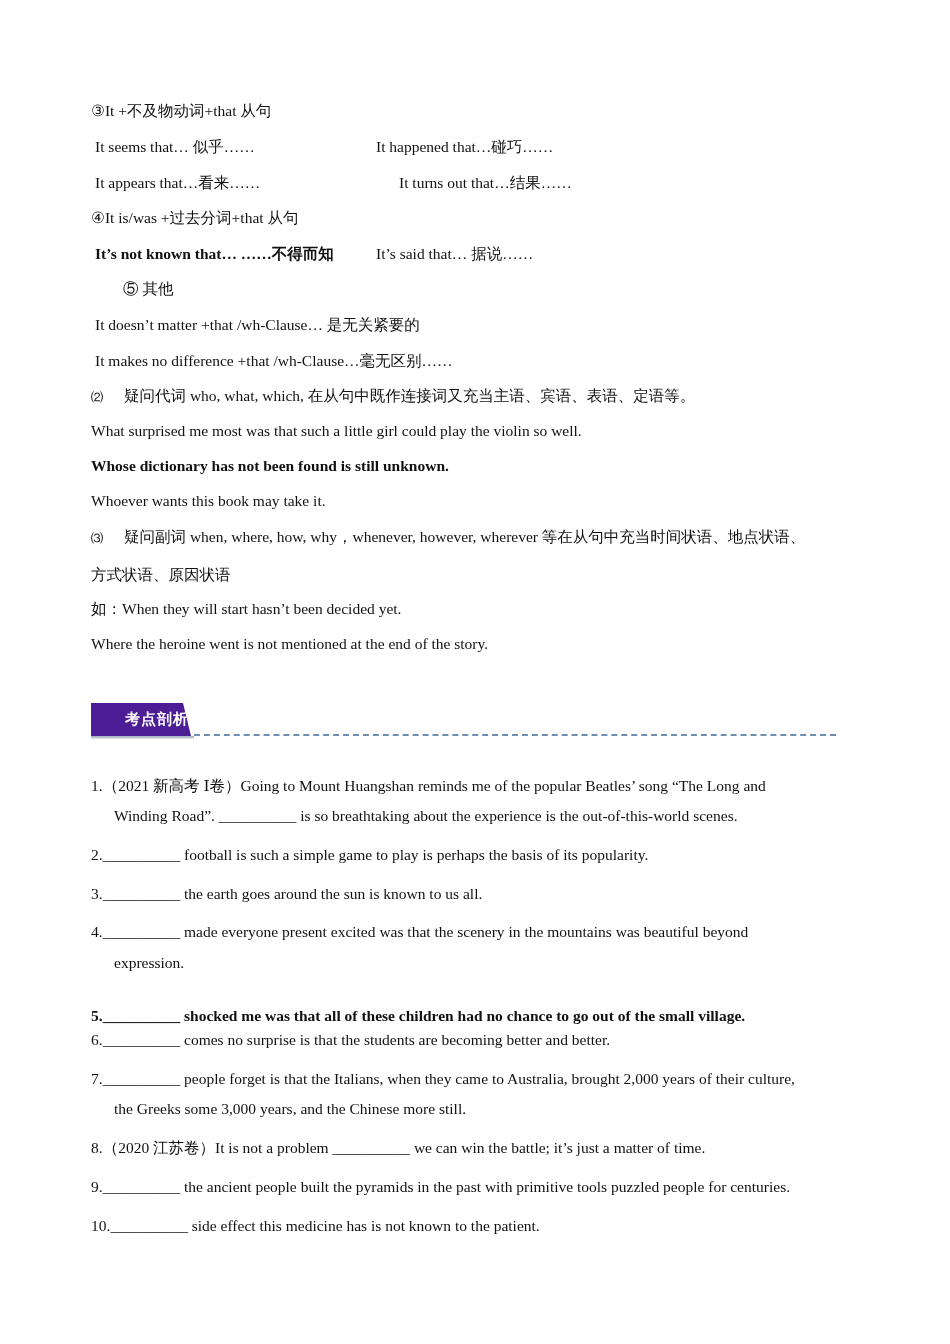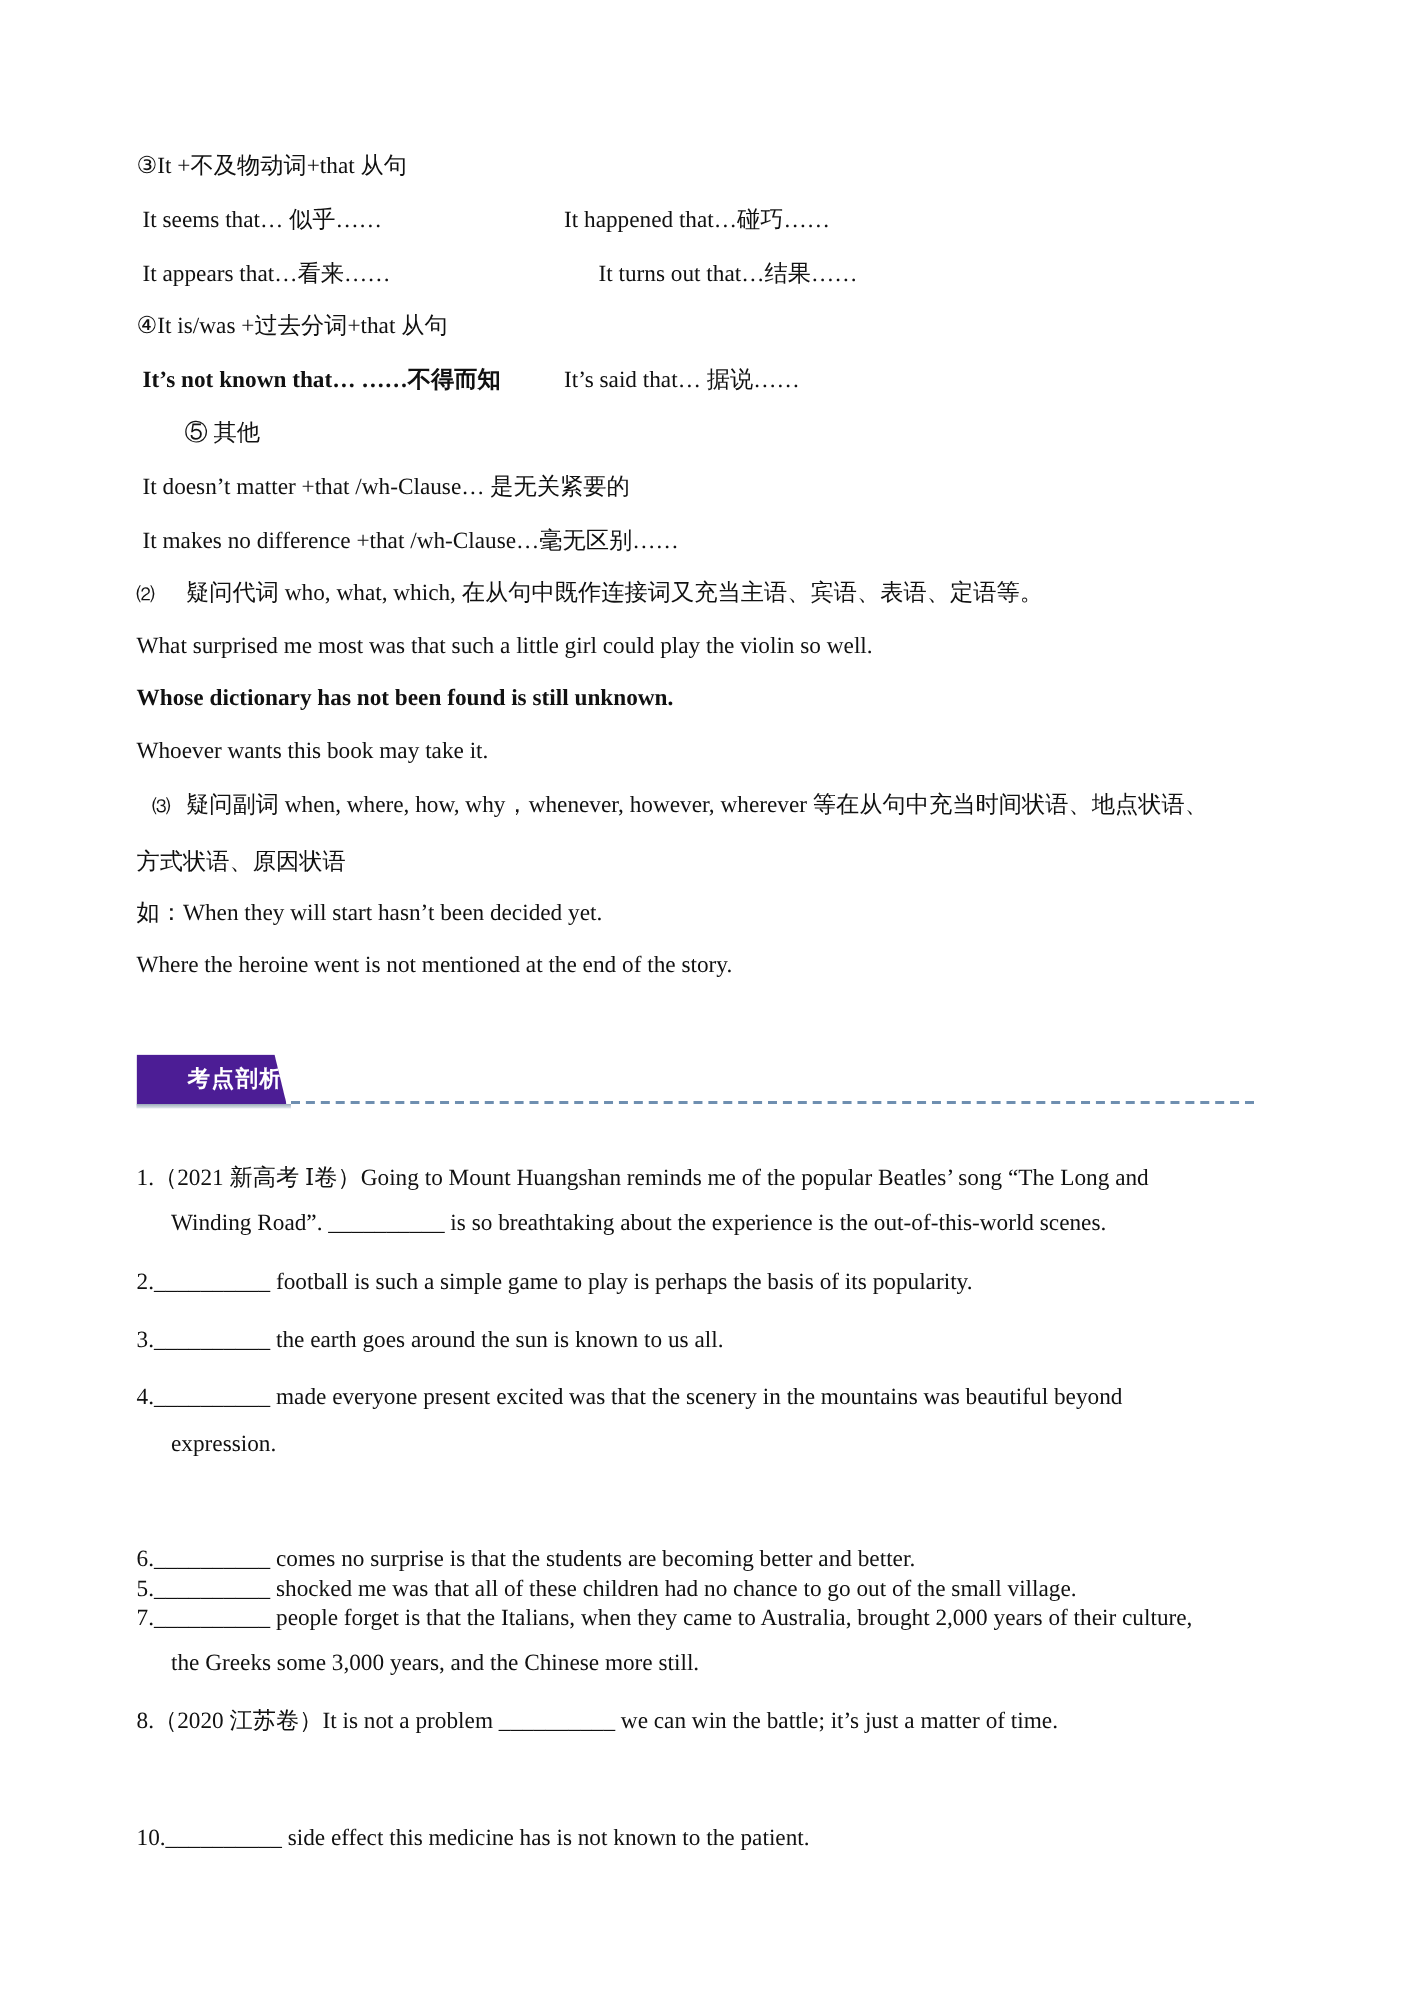--- a/index.html
+++ b/index.html
@@ -93,21 +93,21 @@
   <div class="line" style="left:95px; top:315px;">It doesn’t matter +that /wh-Clause… 是无关紧要的</div>
   <div class="line" style="left:95px; top:351px;">It makes no difference +that /wh-Clause…毫无区别……</div>
 
   <div class="line" style="left:91px; top:386px;">
     <span class="small-num">⑵</span><span>疑问代词 who, what, which, 在从句中既作连接词又充当主语、宾语、表语、定语等。</span>
   </div>
   <div class="line" style="left:91px; top:421px;">What surprised me most was that such a little girl could play the violin so well.</div>
   <div class="line" style="left:91px; top:456px;font-weight:bold;">Whose dictionary has not been found is still unknown.</div>
   <div class="line" style="left:91px; top:491px;">Whoever wants this book may take it.</div>
 
-  <div class="line" style="left:91px; top:527px;text-align:center;">
+  <div class="line" style="left:91px; top:527px;">
     <span class="small-num">⑶</span><span>疑问副词 when, where, how, why，whenever, however, wherever 等在从句中充当时间状语、地点状语、</span>
   </div>
   <div class="line" style="left:91px; top:565px;">方式状语、原因状语</div>
   <div class="line" style="left:91px; top:599px;">如：When they will start hasn’t been decided yet.</div>
   <div class="line" style="left:91px; top:634px;">Where the heroine went is not mentioned at the end of the story.</div>
 
   <div class="badge-wrap">
     <div class="badge">考点剖析</div>
     <div class="badge-shadow"></div>
     <div class="dashes"></div>
@@ -116,25 +116,26 @@
   <div class="line q" style="left:91px; top:776px;">1.（2021 新高考 Ⅰ卷）Going to Mount Huangshan reminds me of the popular Beatles’ song “The Long and</div>
   <div class="line q" style="left:114px; top:806px;">Winding Road”. __________ is so breathtaking about the experience is the out-of-this-world scenes.</div>
 
   <div class="line q" style="left:91px; top:845px;">2.__________ football is such a simple game to play is perhaps the basis of its popularity.</div>
 
   <div class="line q" style="left:91px; top:884px;">3.__________ the earth goes around the sun is known to us all.</div>
 
   <div class="line q" style="left:91px; top:922px;">4.__________ made everyone present excited was that the scenery in the mountains was beautiful beyond</div>
   <div class="line q" style="left:114px; top:953px;">expression.</div>
 
-  <div class="line q" style="left:91px; top:1050px;">5.__________ shocked me was that all of these children had no chance to go out of the small village.</div>
+  <div class="line q" style="left:91px; top:1006px;font-weight:bold;">5.__________ shocked me was that all of these children had no chance to go out of the small village.</div>
 
   <div class="line q" style="left:91px; top:1030px;">6.__________ comes no surprise is that the students are becoming better and better.</div>
 
   <div class="line q" style="left:91px; top:1069px;">7.__________ people forget is that the Italians, when they came to Australia, brought 2,000 years of their culture,</div>
   <div class="line q" style="left:114px; top:1099px;">the Greeks some 3,000 years, and the Chinese more still.</div>
 
   <div class="line q" style="left:91px; top:1138px;">8.（2020 江苏卷）It is not a problem __________ we can win the battle; it’s just a matter of time.</div>
 
+  <div class="line q" style="left:91px; top:1177px;">9.__________ the ancient people built the pyramids in the past with primitive tools puzzled people for centuries.</div>
 
   <div class="line q" style="left:91px; top:1216px;">10.__________ side effect this medicine has is not known to the patient.</div>
 
 </div>
 
 </body></html>

